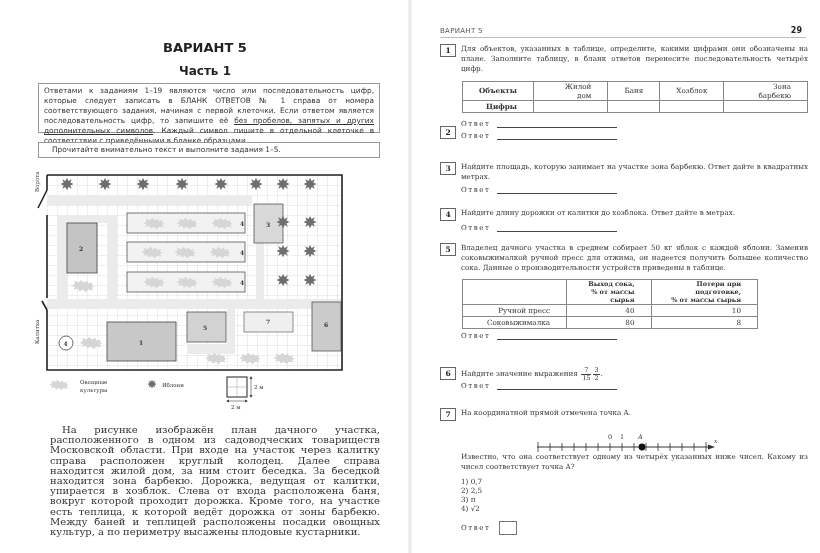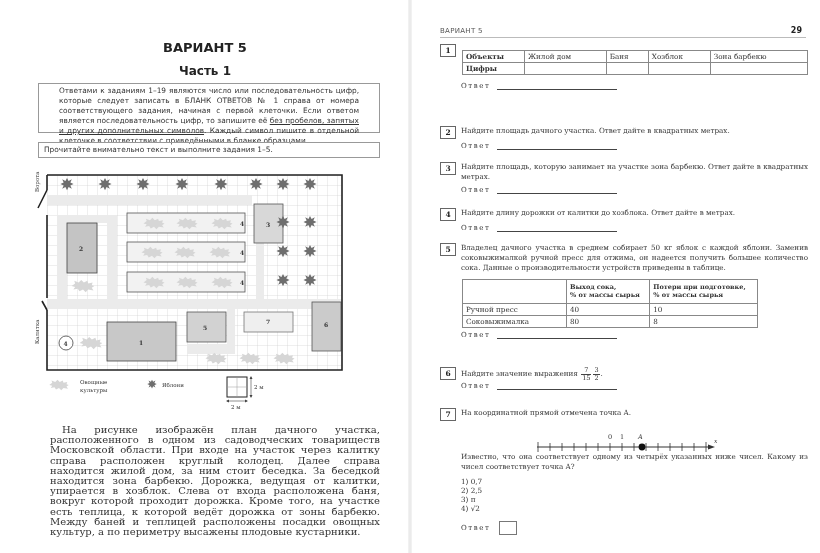--- a/index.html
+++ b/index.html
@@ -5,40 +5,40 @@
   * { box-sizing: border-box; margin: 0; padding: 0; }
   html, body { width: 820px; height: 553px; background: #ffffff; overflow: hidden; }
   body { position: relative; font-family: "DejaVu Serif", serif; color: #222; }
   .page { position: absolute; top: 0; height: 553px; }
   .page-left { left: 0; width: 410px; }
   .page-right { left: 410px; width: 410px; }
   .spine { position: absolute; left: 408px; top: 0; width: 4px; height: 553px; background: linear-gradient(90deg,#f4f4f4,#e8e8e8,#f4f4f4); }
 
   .variant-title { position: absolute; left: 0; width: 410px; top: 40px; text-align: center; font-family: "DejaVu Sans", sans-serif; font-weight: bold; font-size: 13px; color: #222; }
   .part-title { position: absolute; left: 0; width: 410px; top: 64px; text-align: center; font-family: "DejaVu Sans", sans-serif; font-weight: bold; font-size: 12px; color: #222; }
-  .instr-box { position: absolute; left: 38px; top: 83px; width: 342px; height: 50px; border: 1px solid #999; padding: 2px 20px; font-family: "DejaVu Sans", sans-serif; font-size: 7.4px; line-height: 10px; color: #333; text-align: justify; }
+  .instr-box { position: absolute; left: 38px; top: 83px; width: 342px; height: 50px; border: 1px solid #999; padding: 2px 5px; font-family: "DejaVu Sans", sans-serif; font-size: 7.4px; line-height: 10px; color: #333; text-align: justify; }
   .instr-box u { text-decoration: underline; }
-  .read-box { position: absolute; left: 38px; top: 142px; width: 342px; height: 16px; border: 1px solid #999; padding: 2px 5px; font-family: "DejaVu Sans", sans-serif; font-size: 7.4px; line-height: 10px; color: #333; }
+  .read-box { position: absolute; left: 38px; top: 142px; width: 342px; height: 16px; border: 1px solid #999; padding: 2px 13px; font-family: "DejaVu Sans", sans-serif; font-size: 7.4px; line-height: 10px; color: #333; }
 
   .map { position: absolute; left: 30px; top: 168px; width: 330px; height: 250px; }
   .para { position: absolute; left: 50px; top: 425px; width: 330px; font-size: 10px; line-height: 10.2px; color: #333; text-align: justify; text-indent: 12px; }
 
   .running-head { position: absolute; left: 30px; top: 27px; font-family: "DejaVu Sans", sans-serif; font-size: 7px; color: #555; letter-spacing: 0.3px; }
   .page-num { position: absolute; right: 18px; top: 26px; font-family: "DejaVu Sans", sans-serif; font-weight: bold; font-size: 8px; color: #222; }
   .head-rule { position: absolute; left: 30px; right: 14px; top: 37px; border-top: 1px solid #bbb; }
 
   .task { position: absolute; left: 30px; width: 368px; }
   .task-num { position: absolute; left: 0; top: 0; width: 16px; height: 13px; border: 1px solid #666; font-family: "DejaVu Serif", serif; font-weight: bold; font-size: 7.5px; text-align: center; line-height: 11px; color: #222; }
   .task-text { margin-left: 21px; font-size: 7.2px; line-height: 10.2px; color: #333; text-align: justify; }
   .answer-line { margin-left: 21px; font-size: 7px; letter-spacing: 1.6px; color: #333; display: flex; align-items: flex-end; margin-top: 3px; }
   .answer-line .ul { display: inline-block; width: 120px; border-bottom: 1px solid #444; margin-left: 6px; height: 8px; }
   .answer-box { display: inline-block; width: 18px; height: 14px; border: 1px solid #777; margin-left: 8px; }
 
   table.tbl { border-collapse: collapse; font-size: 7.2px; color: #333; }
-  table.tbl td { border: 1px solid #888; text-align: left; height: 12px; padding: 0 3px; }
+  table.tbl td { border: 1px solid #888; text-align: right; height: 12px; padding: 0 16px; }
   table.tbl td.bold { font-weight: bold; }
 
   .frac { display: inline-block; vertical-align: middle; text-align: center; font-size: 6.5px; line-height: 7px; margin: 0 1px; }
   .frac .n { display: block; border-bottom: 1px solid #444; padding: 0 1px; }
   .frac .d { display: block; padding: 0 1px; }
 
   .numline { position: absolute; left: 95px; top: 22px; width: 210px; height: 26px; }
   .options { display: flex; margin-left: 21px; font-size: 7.2px; color: #333; margin-top: 4px; flex-direction: column; }
   .options span { width: 66px; }
 </style>
@@ -179,20 +179,21 @@
   <div class="para">На рисунке изображён план дачного участка, расположенного в одном из садоводческих товариществ Московской области. При входе на участок через калитку справа расположен круглый колодец. Далее справа находится жилой дом, за ним стоит беседка. За беседкой находится зона барбекю. Дорожка, ведущая от калитки, упирается в хозблок. Слева от входа расположена баня, вокруг которой проходит дорожка. Кроме того, на участке есть теплица, к которой ведёт дорожка от зоны барбекю. Между баней и теплицей расположены посадки овощных культур, а по периметру высажены плодовые кустарники.</div>
 </div>
 
 <div class="page page-right">
   <div class="running-head">ВАРИАНТ 5</div>
   <div class="page-num">29</div>
   <div class="head-rule"></div>
 
   <div class="task" style="top:44px;">
     <div class="task-num">1</div>
+    <div class="task-text">Для объектов, указанных в таблице, определите, какими цифрами они обозначены на плане. Заполните таблицу, в бланк ответов перенесите последовательность четырёх цифр.</div>
     <table class="tbl" style="margin:6px 0 0 22px; width:346px;">
       <tbody>
           <tr>
         <td class="bold" style="width:62px;">Объекты</td>
         <td>Жилой дом</td>
         <td>Баня</td>
         <td>Хозблок</td>
         <td>Зона барбекю</td>
       </tr>
       <tr>
@@ -205,21 +206,20 @@
     </tbody>
       </table>
     <div class="answer-line" style="margin-top:7px;">
       <span>Ответ</span>
         <span class="ul"></span>
     </div>
   </div>
 
   <div class="task" style="top:126px;">
     <div class="task-num">2</div>
-    <div class="task-text">Найдите площадь дачного участка. Ответ дайте в квадратных метрах.</div>
     <div class="answer-line" style="margin-top:6px;">
       <span>Ответ</span>
         <span class="ul"></span>
     </div>
   </div>
 
   <div class="task" style="top:162px;">
     <div class="task-num">3</div>
     <div class="task-text">Найдите площадь, которую занимает на участке зона барбекю. Ответ дайте в квадратных метрах.</div>
     <div class="answer-line" style="margin-top:4px;">

